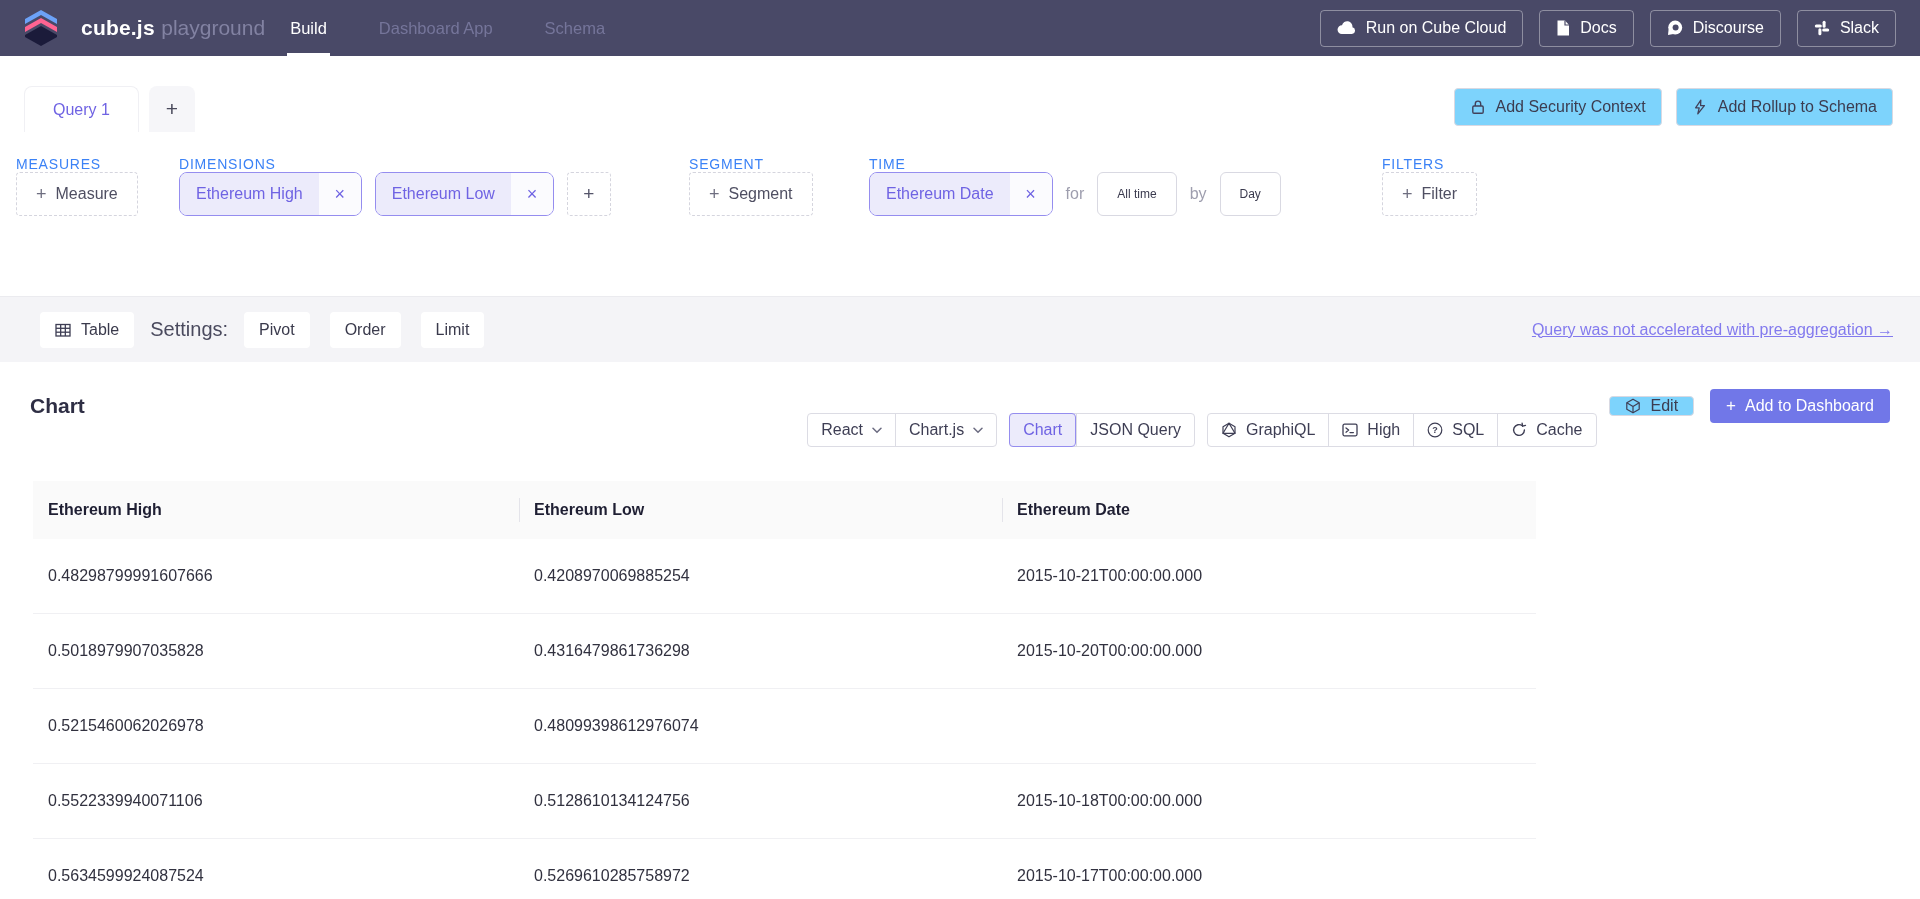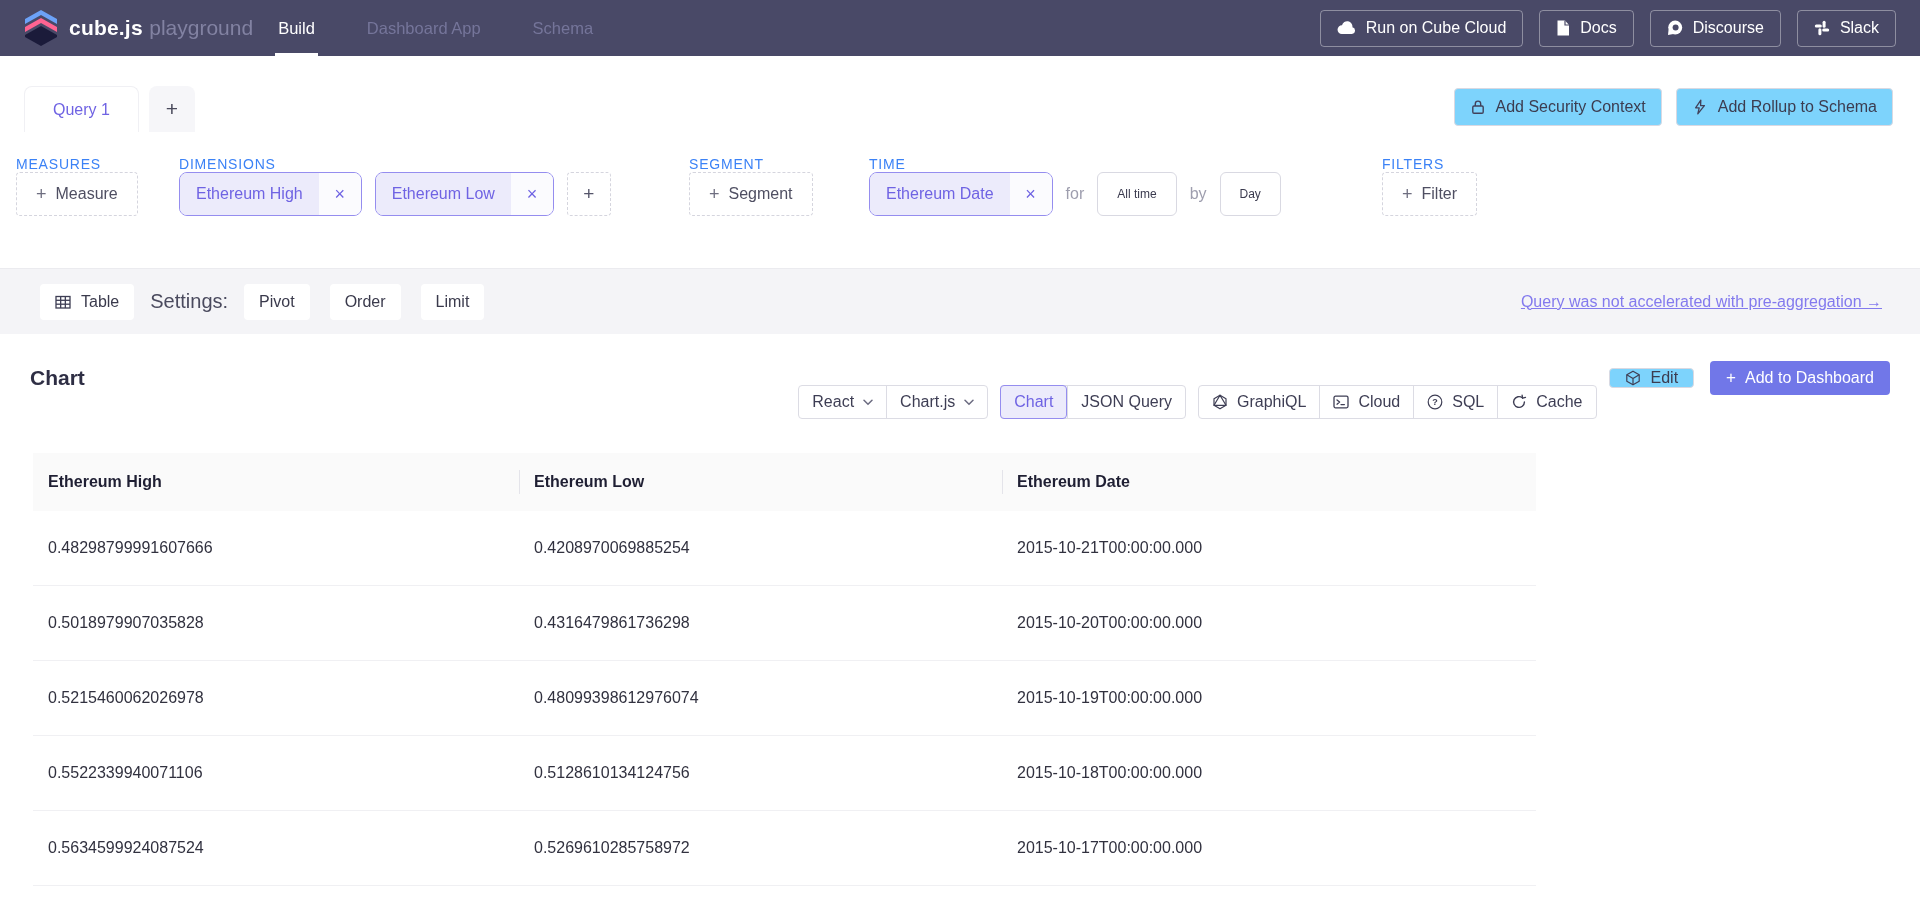--- a/index.html
+++ b/index.html
@@ -8,21 +8,21 @@
     font-family:"Liberation Sans","DejaVu Sans",sans-serif;
     background:#fff; color:#31313F; overflow:hidden;
   }
   .screen { position:relative; width:1920px; height:899px; background:#fff; }
 
   
   .navbar {
     height:56px; background:var(--navbar_bg,#494967);
     display:flex; align-items:center; padding:0 24px;
   }
-  .logo { display:flex; align-items:center; gap:11px; }
+  .logo { display:flex; align-items:center; gap:23px; }
   .logo-name { color:#fff; font-size:21px; font-weight:700; letter-spacing:.2px; }
   .logo-suffix { color:#8282A2; font-size:21px; font-weight:400; margin-left:2px; }
   .nav-tabs { display:flex; gap:46px; margin-left:22px; height:100%; }
   .nav-tab {
     display:flex; align-items:center; height:100%; position:relative;
     color:#75759A; font-size:16.5px; cursor:pointer; padding:0 3px;
   }
   .nav-tab.active { color:#fff; }
   .nav-tab.active::after {
     content:""; position:absolute; left:0; right:0; bottom:0; height:3px; background:#fff;
@@ -87,21 +87,21 @@
   .joiner { color:#9E9EAE; font-size:16px; }
   .plain-btn {
     display:flex; align-items:center; height:44px; padding:0 19px;
     border:1px solid #D9D9E2; border-radius:6px; background:#fff;
     color:#3A3A4E; font-size:12px; cursor:pointer;
   }
 
   
   .settings-band {
     height:66px; background:var(--settings_band_bg,#F4F4F7); border-top:1px solid #EBEBEF;
-    display:flex; align-items:center; padding:0 38px 0 40px; gap:20px;
+    display:flex; align-items:center; padding:0 27px 0 40px; gap:20px;margin-top:28px;
   }
   .band-btn {
     display:flex; align-items:center; gap:10px; height:36px; padding:0 15px;
     background:#fff; border:none; border-radius:4px; color:#3A3A4C; font-size:16px; cursor:pointer;
   }
   .settings-label { color:#4A4A5E; font-size:20px; margin:0 -4px; }
   .preagg-link {
     margin-left:auto; color:var(--link,#837AEE); font-size:16px;
     text-decoration:underline; cursor:pointer;
   }
@@ -365,21 +365,21 @@
           <span>GraphiQL</span>
         </div>
         <div class="seg">
           <span class="ic">
             <svg width="16" height="16" viewBox="0 0 16 16" fill="none" stroke="#3E3E54" stroke-width="1.3" stroke-linecap="round" stroke-linejoin="round">
               <rect x="1" y="2.2" width="14" height="11.6" rx="1.5"></rect>
               <path d="M4 6 L6.6 8.1 L4 10.2"></path>
               <line x1="8" y1="10.6" x2="11.4" y2="10.6"></line>
             </svg>
           </span>
-          <span>Cloud</span>
+          <span>High</span>
         </div>
         <div class="seg">
           <span class="ic">
             <svg width="16" height="16" viewBox="0 0 16 16">
               <circle cx="8" cy="8" r="6.8" fill="none" stroke="#3E3E54" stroke-width="1.2"></circle>
               <text x="8" y="11.2" font-size="9" text-anchor="middle" fill="#3E3E54" font-weight="bold">?</text>
             </svg>
           </span>
           <span>SQL</span>
         </div>
@@ -424,21 +424,20 @@
       <div class="td c3">2015-10-21T00:00:00.000</div>
     </div>
     <div class="tr">
       <div class="td c1">0.5018979907035828</div>
       <div class="td c2">0.4316479861736298</div>
       <div class="td c3">2015-10-20T00:00:00.000</div>
     </div>
     <div class="tr">
       <div class="td c1">0.5215460062026978</div>
       <div class="td c2">0.48099398612976074</div>
-      <div class="td c3">2015-10-19T00:00:00.000</div>
     </div>
     <div class="tr">
       <div class="td c1">0.5522339940071106</div>
       <div class="td c2">0.5128610134124756</div>
       <div class="td c3">2015-10-18T00:00:00.000</div>
     </div>
     <div class="tr">
       <div class="td c1">0.5634599924087524</div>
       <div class="td c2">0.5269610285758972</div>
       <div class="td c3">2015-10-17T00:00:00.000</div>

